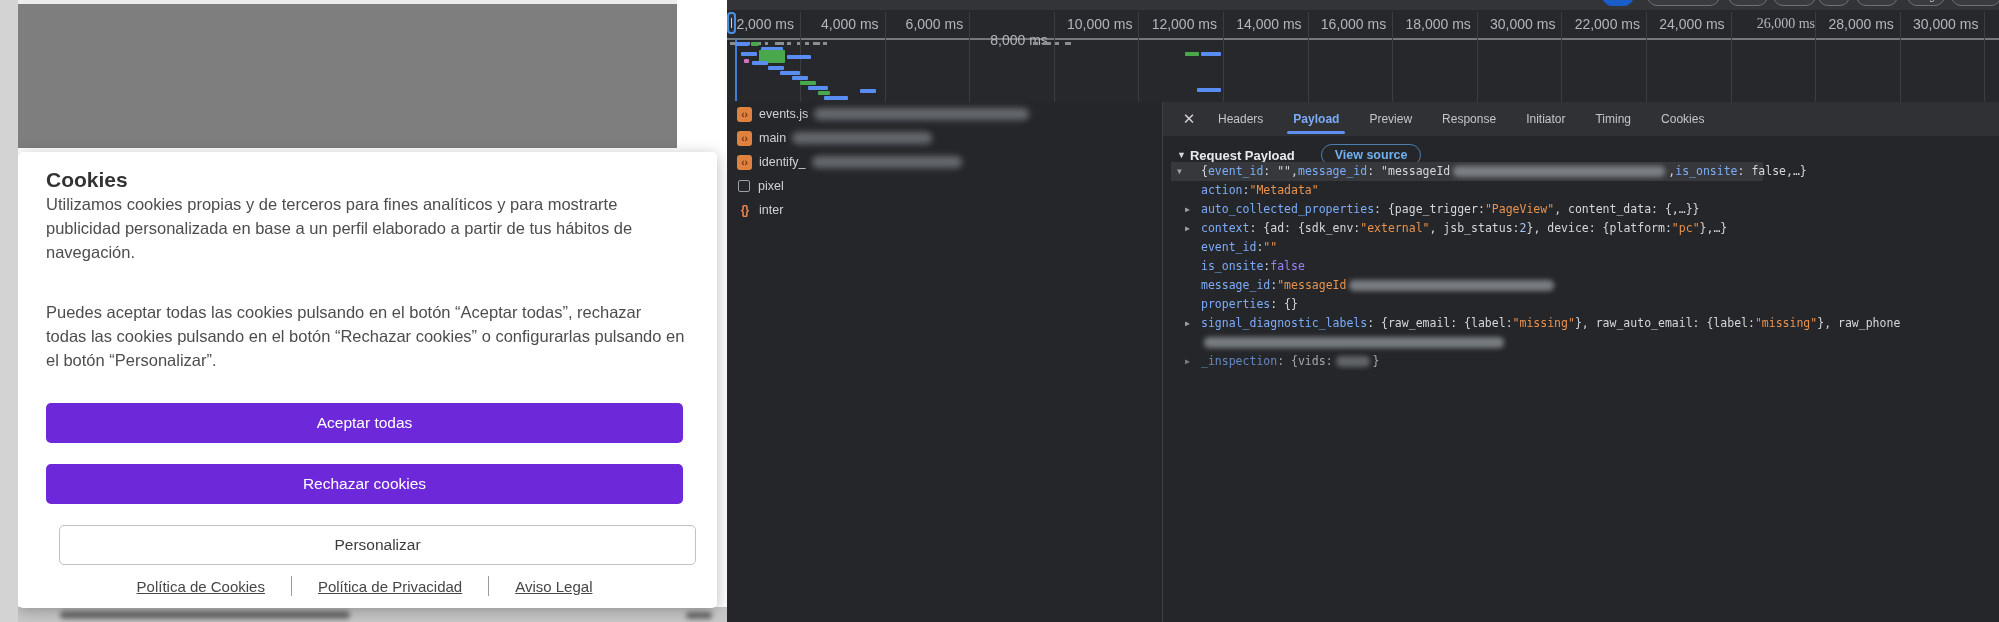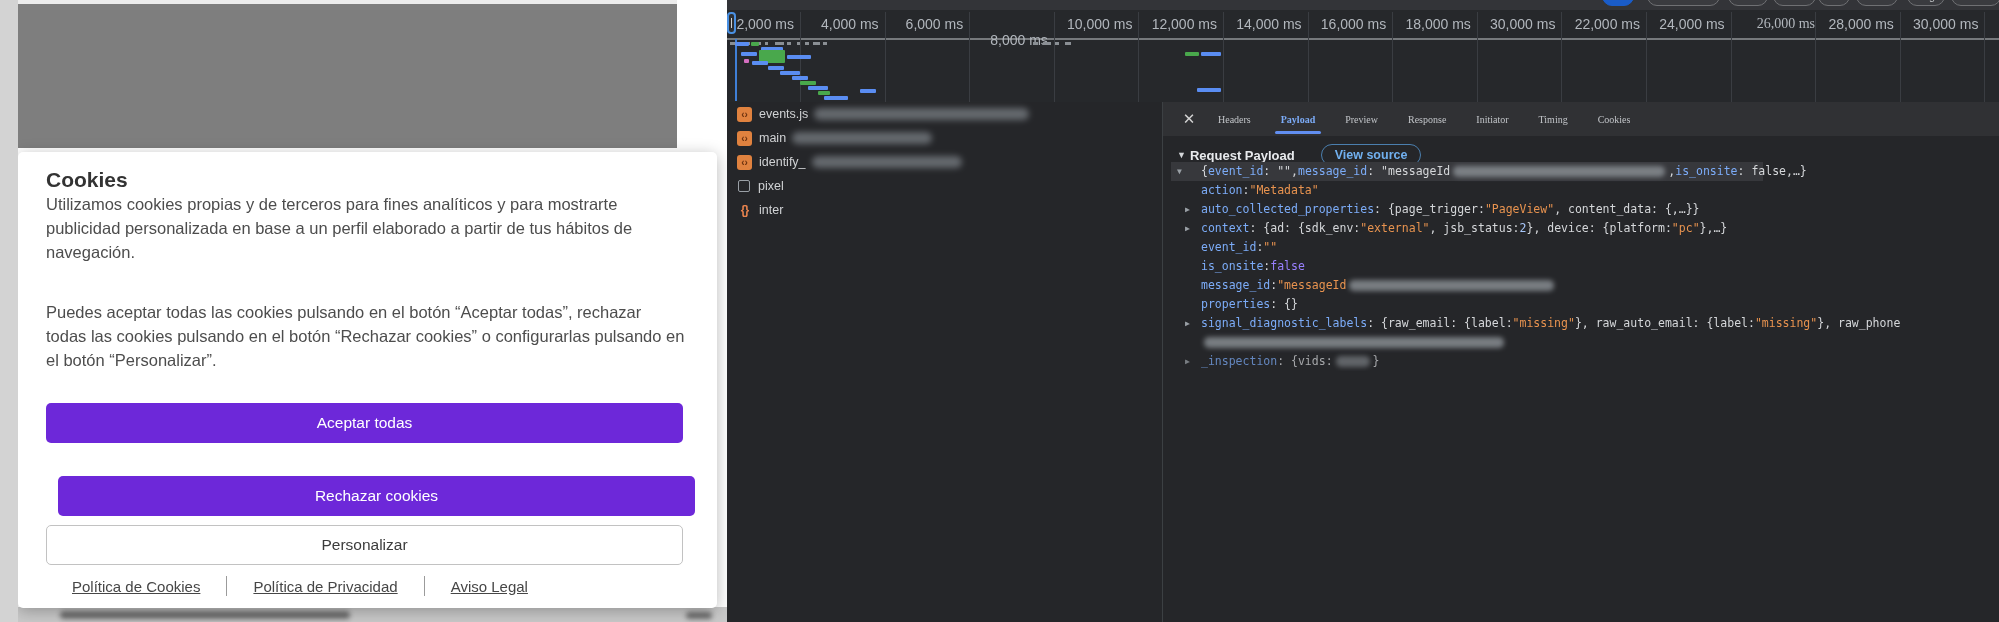--- a/index.html
+++ b/index.html
@@ -16,21 +16,21 @@
   .blur-blob{background:#4e4e4e;filter:blur(2.5px);border-radius:4px;opacity:.75;}
 
   .dialog{left:18px;top:152px;width:699px;height:456px;background:#fff;border-radius:5px;
           box-shadow:0 3px 16px rgba(0,0,0,.28);}
   .dlg-title{left:28px;top:16px;font-size:21px;font-weight:bold;color:#333;}
   .dlg-para{left:28px;top:0;width:640px;font-size:16.5px;line-height:24px;color:#4d4d4d;}
   .btn{left:28px;width:637px;height:40px;border-radius:5px;display:flex;align-items:center;
        justify-content:center;font-size:15.5px;cursor:pointer;box-sizing:border-box;}
   .btn-dark{background:#6d28d9;color:#fff;}
   .btn-light{background:#fff;color:#3c3c3c;border:1px solid #c2c2c2;}
-  .dlg-links{left:28px;top:424px;width:637px;display:flex;align-items:center;justify-content:flex-start;}
+  .dlg-links{left:28px;top:424px;width:637px;display:flex;align-items:center;justify-content:center;}
   .dlg-link{font-size:15px;color:#464646;text-decoration:underline;margin:0 26px;cursor:pointer;}
   .link-div{width:1px;height:20px;background:#9b9b9b;}
 
   
   .devtools{left:727px;top:0;width:1272px;height:622px;background:#252629;}
 
   
   .filter-strip{left:0;top:0;width:1272px;height:10px;background:#333438;overflow:hidden;
                 border-bottom:1px solid #5c5d60;}
   .fs-inner{position:absolute;left:0;top:-16px;height:26px;width:1272px;}
@@ -64,22 +64,22 @@
   .ric-script{background:#e0823f;border-radius:3px;color:#6b3210;font-size:10px;font-weight:bold;}
   .ric-plain{border:1.5px solid #9aa0a6;border-radius:2px;width:12px;height:12px;margin:1px 8px 1px 1px;}
   .ric-json{color:#e8834e;font-weight:bold;font-size:12px;letter-spacing:-1px;}
   .row-blur{height:12px;border-radius:6px;background:#70757a;filter:blur(3px);opacity:.85;
             margin-left:6px;}
 
   
   .details{flex:1;height:520px;background:#252629;position:relative;overflow:hidden;}
   .tabbar{height:34px;background:#303134;display:flex;align-items:center;padding-left:12px;}
   .close-x{color:#d3d3d3;font-size:15px;width:28px;text-align:center;cursor:pointer;flex:none;}
-  .tab{position:relative;font-size:10px;color:#c2c5c9;padding:0 4px;margin:0 11px;height:34px;
-       display:flex;align-items:center;cursor:pointer;white-space:nowrap;font-family:Liberation Serif, serif;}
+  .tab{position:relative;font-size:12px;color:#c2c5c9;padding:0 4px;margin:0 11px;height:34px;
+       display:flex;align-items:center;cursor:pointer;white-space:nowrap;}
   .tab.active{color:#7cacf8;font-weight:bold;}
   .tab.active::after{content:"";position:absolute;left:-2px;right:-2px;bottom:2px;height:3px;
        border-radius:3px;background:#618ef0;}
   .pl-head{height:38px;display:flex;align-items:center;padding-left:14px;}
   .pl-tri{color:#d5d7da;font-size:9px;margin-right:4px;}
   .pl-title{font-size:13px;font-weight:bold;color:#e8eaed;}
   .view-src{margin-left:26px;border:1px solid #4b7fae;border-radius:13px;color:#71b0ef;
             font-size:12.5px;font-weight:bold;padding:3px 13px;cursor:pointer;}
   .tree{position:absolute;left:8px;top:60px;right:0;font-family:"DejaVu Sans Mono",monospace;
         font-size:11.5px;line-height:19px;color:#d5d7da;white-space:nowrap;overflow:hidden;}
@@ -108,22 +108,22 @@
     <div class="abs page-bottom">
       <div class="abs blur-blob" style="left:42px;top:4px;width:290px;height:8px;"></div>
       <div class="abs blur-blob" style="left:668px;top:5px;width:26px;height:7px;"></div>
     </div>
 
     <div class="abs dialog">
       <div class="abs dlg-title">Cookies</div>
       <div class="abs dlg-para" style="top:40px;">Utilizamos cookies propias y de terceros para fines analíticos y para mostrarte publicidad personalizada en base a un perfil elaborado a partir de tus hábitos de navegación.</div>
       <div class="abs dlg-para" style="top:148px;">Puedes aceptar todas las cookies pulsando en el botón “Aceptar todas”, rechazar todas las cookies pulsando en el botón “Rechazar cookies” o configurarlas pulsando en el botón “Personalizar”.</div>
       <div class="abs btn btn-dark" style="top:251px;">Aceptar todas</div>
-      <div class="abs btn btn-dark" style="top:324px;margin-left:12px;">Rechazar cookies</div>
-      <div class="abs btn btn-light" style="top:373px;">Personalizar</div>
+      <div class="abs btn btn-dark" style="top:312px;">Rechazar cookies</div>
+      <div class="abs btn btn-light" style="top:373px;margin-left:13px;">Personalizar</div>
       <div class="abs dlg-links">
           <div class="dlg-link">Política de Cookies</div>
           <div class="link-div"></div>
           <div class="dlg-link">Política de Privacidad</div>
           <div class="link-div"></div>
           <div class="dlg-link">Aviso Legal</div>
         </div>
     </div>
 
     <div class="abs scroll-strip"></div>

